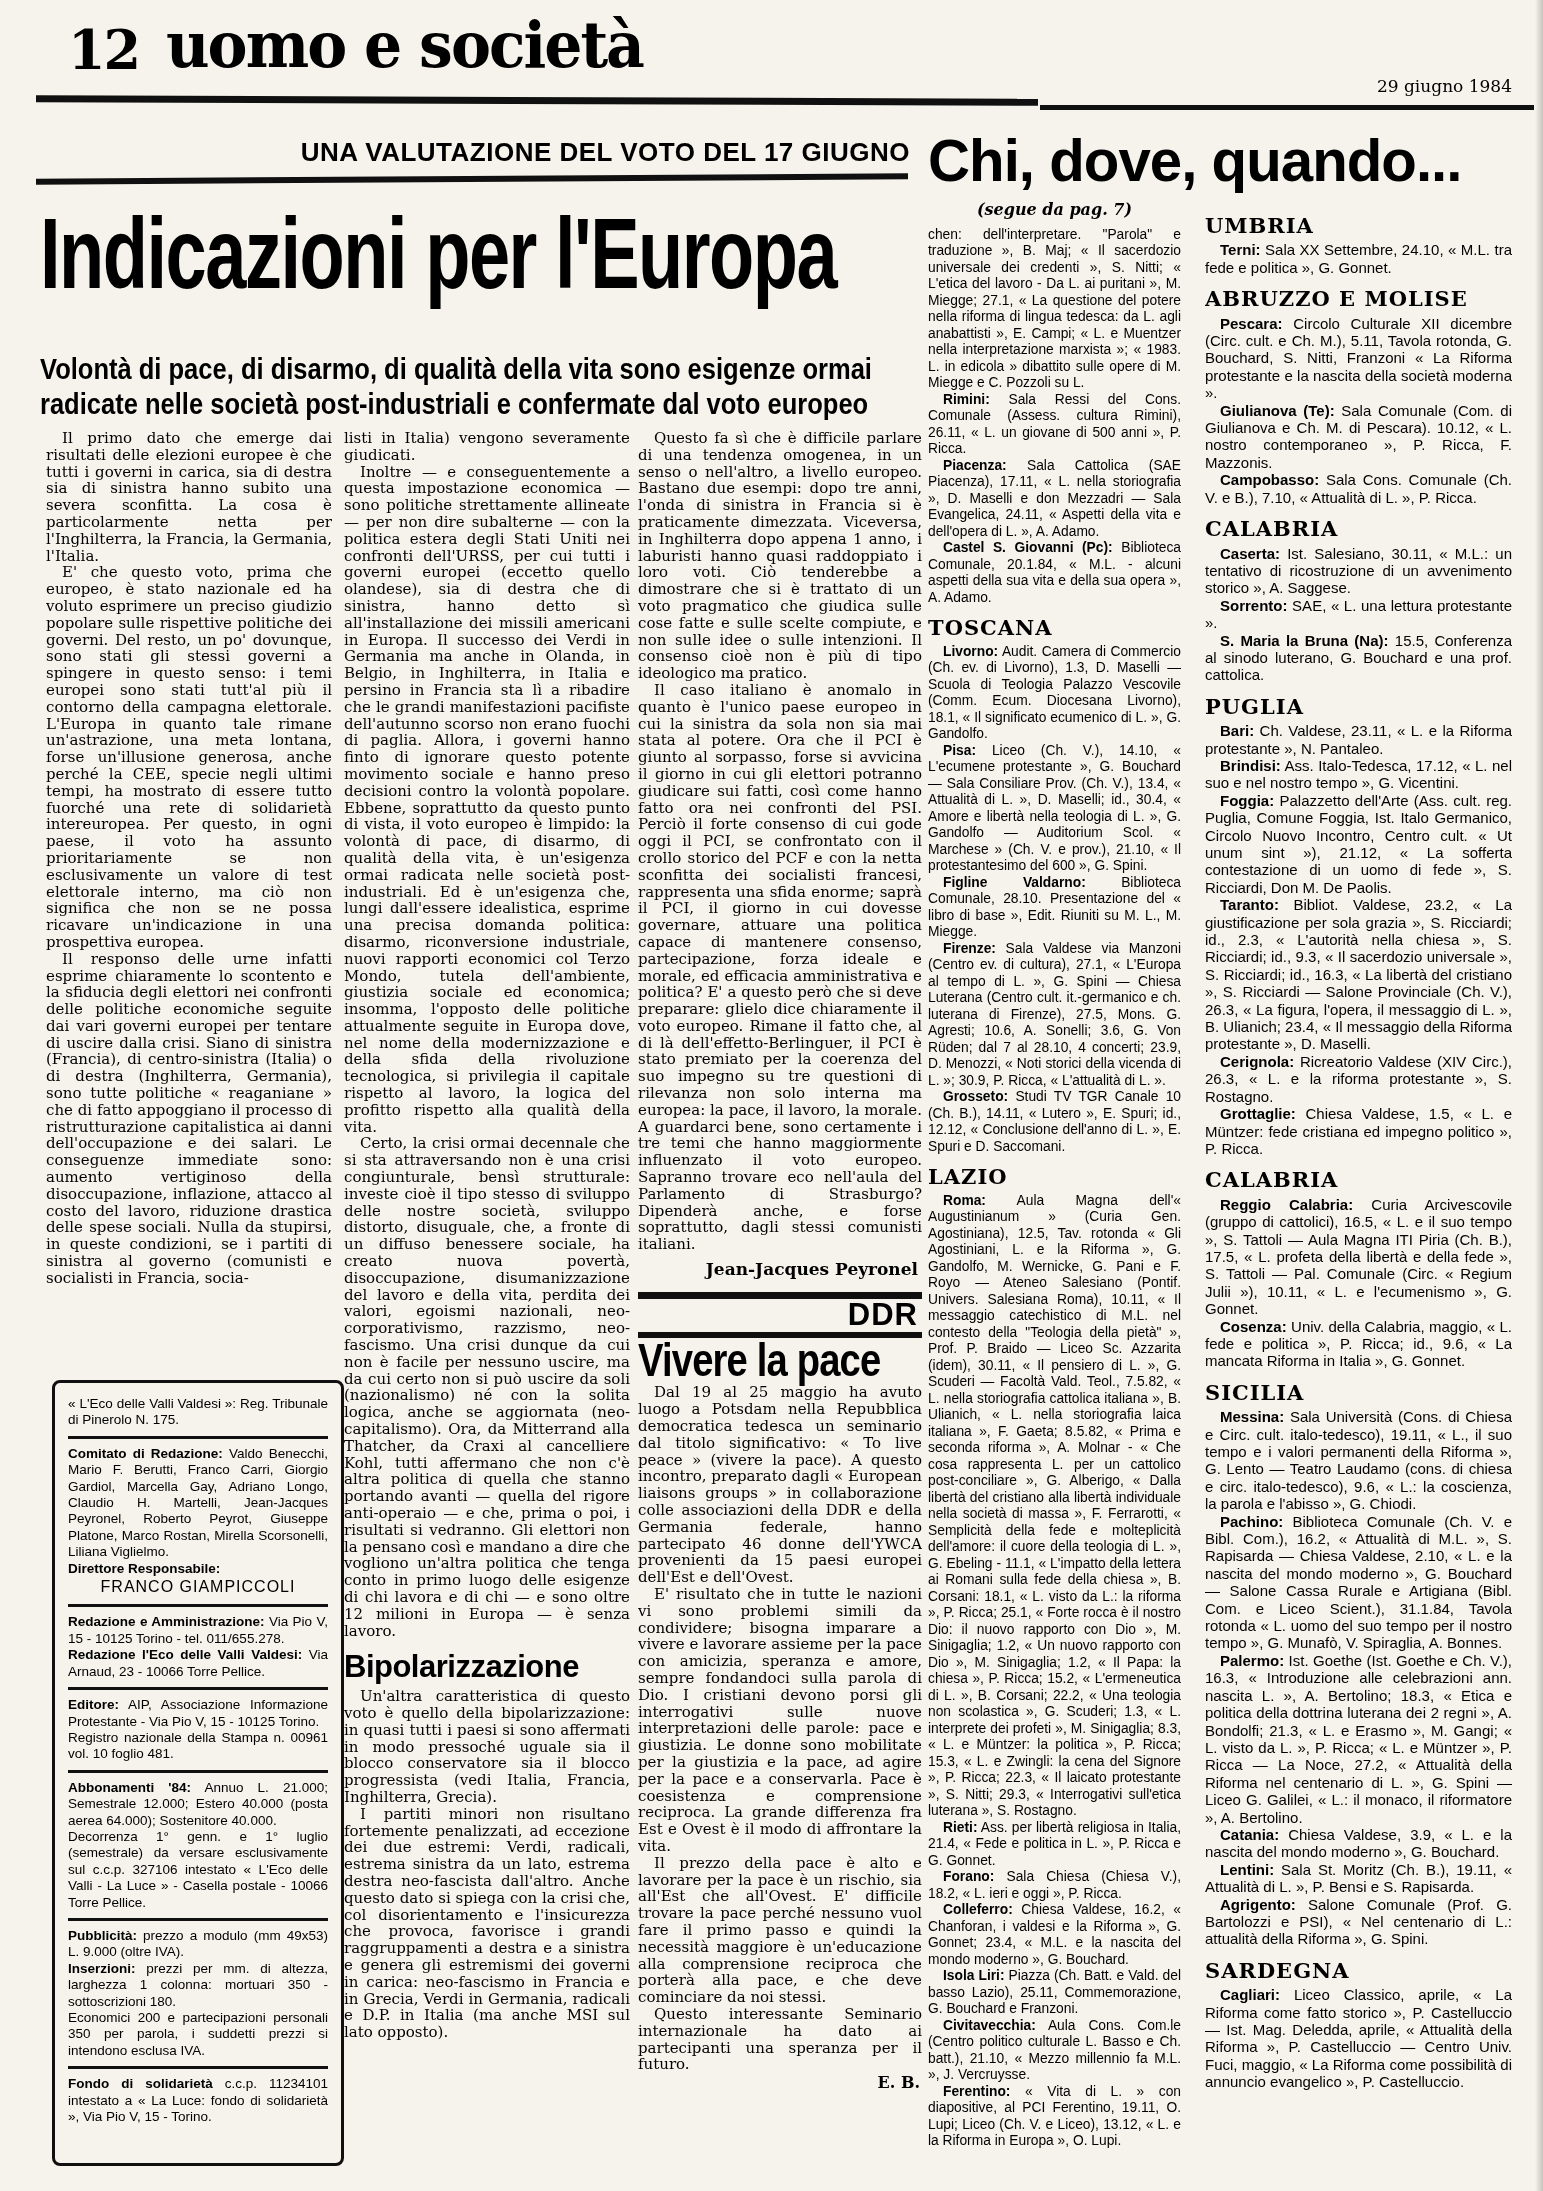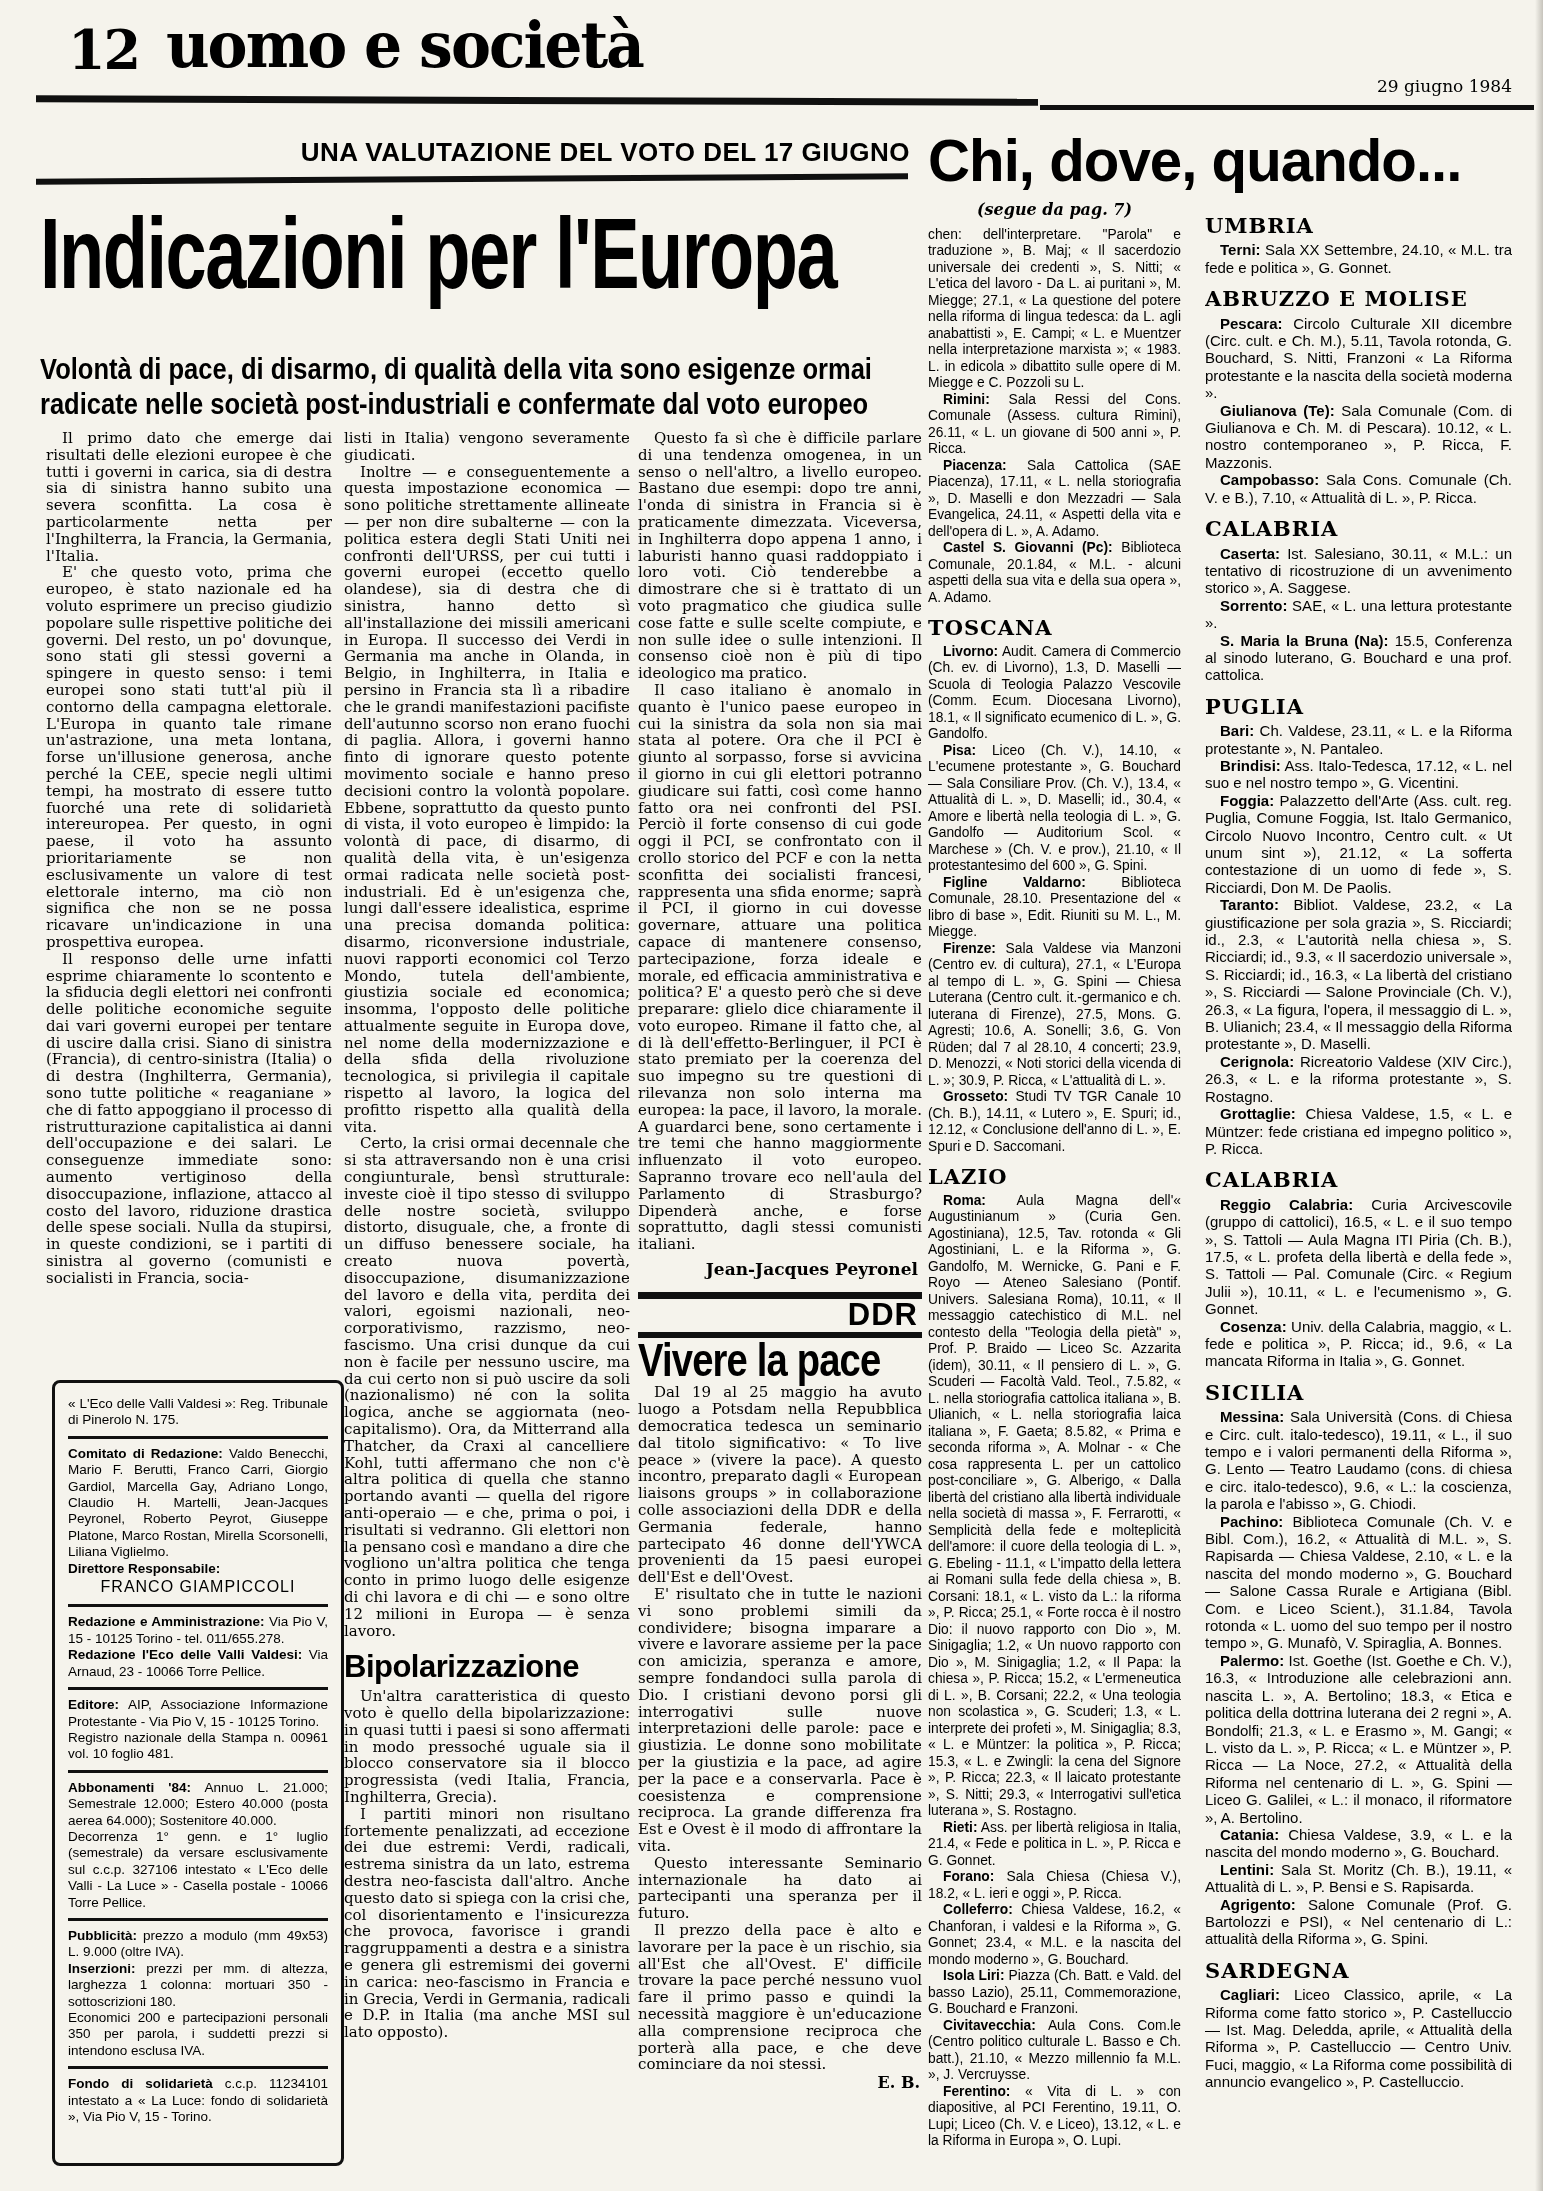--- a/index.html
+++ b/index.html
@@ -143,22 +143,22 @@
         <p>Il caso italiano è anomalo in quanto è l'unico paese europeo in cui la sinistra da sola non sia mai stata al potere. Ora che il PCI è giunto al sorpasso, forse si avvicina il giorno in cui gli elettori potranno giudicare sui fatti, così come hanno fatto ora nei confronti del PSI. Perciò il forte consenso di cui gode oggi il PCI, se confrontato con il crollo storico del PCF e con la netta sconfitta dei socialisti francesi, rappresenta una sfida enorme; saprà il PCI, il giorno in cui dovesse governare, attuare una politica capace di mantenere consenso, partecipazione, forza ideale e morale, ed efficacia amministrativa e politica? E' a questo però che si deve preparare: glielo dice chiaramente il voto europeo. Rimane il fatto che, al di là dell'effetto-Berlinguer, il PCI è stato premiato per la coerenza del suo impegno su tre questioni di rilevanza non solo interna ma europea: la pace, il lavoro, la morale. A guardarci bene, sono certamente i tre temi che hanno maggiormente influenzato il voto europeo. Sapranno trovare eco nell'aula del Parlamento di Strasburgo? Dipenderà anche, e forse soprattutto, dagli stessi comunisti italiani.</p>
       </div>
     <div class="byline">Jean-Jacques Peyronel</div>
     <div class="ddr-rule"></div>
     <div class="ddr-label">DDR</div>
     <div class="ddr-rule2"></div>
     <h2 class="vivere">Vivere la pace</h2>
     <div>
         <p>Dal 19 al 25 maggio ha avuto luogo a Potsdam nella Repubblica democratica tedesca un seminario dal titolo significativo: « To live peace » (vivere la pace). A questo incontro, preparato dagli « European liaisons groups » in collaborazione colle associazioni della DDR e della Germania federale, hanno partecipato 46 donne dell'YWCA provenienti da 15 paesi europei dell'Est e dell'Ovest.</p>
         <p>E' risultato che in tutte le nazioni vi sono problemi simili da condividere; bisogna imparare a vivere e lavorare assieme per la pace con amicizia, speranza e amore, sempre fondandoci sulla parola di Dio. I cristiani devono porsi gli interrogativi sulle nuove interpretazioni delle parole: pace e giustizia. Le donne sono mobilitate per la giustizia e la pace, ad agire per la pace e a conservarla. Pace è coesistenza e comprensione reciproca. La grande differenza fra Est e Ovest è il modo di affrontare la vita.</p>
+        <p>Il prezzo della pace è alto e lavorare per la pace è un rischio, sia all'Est che all'Ovest. E' difficile trovare la pace perché nessuno vuol fare il primo passo e quindi la necessità maggiore è un'educazione alla comprensione reciproca che porterà alla pace, e che deve cominciare da noi stessi.</p>
         <p>Questo interessante Seminario internazionale ha dato ai partecipanti una speranza per il futuro.</p>
-        <p>Il prezzo della pace è alto e lavorare per la pace è un rischio, sia all'Est che all'Ovest. E' difficile trovare la pace perché nessuno vuol fare il primo passo e quindi la necessità maggiore è un'educazione alla comprensione reciproca che porterà alla pace, e che deve cominciare da noi stessi.</p>
       </div>
     <div class="sig">E. B.</div>
   </div>
 
   <h2 class="abs chi-headline" style="margin:0;">Chi, dove, quando...</h2>
   <div class="abs listing listA">
     <p class="segue">(segue da pag. 7)</p>
     <div>
         <p class="entry ni">chen: dell'interpretare. "Parola" e traduzione », B. Maj; « Il sacerdozio universale dei credenti », S. Nitti; « L'etica del lavoro - Da L. ai puritani », M. Miegge; 27.1, « La questione del potere nella riforma di lingua tedesca: da L. agli anabattisti », E. Campi; « L. e Muentzer nella interpretazione marxista »; « 1983. L. in edicola » dibattito sulle opere di M. Miegge e C. Pozzoli su L.</p>
         <p class="entry"><b class="lead">Rimini:</b> Sala Ressi del Cons. Comunale (Assess. cultura Rimini), 26.11, « L. un giovane di 500 anni », P. Ricca.</p>

